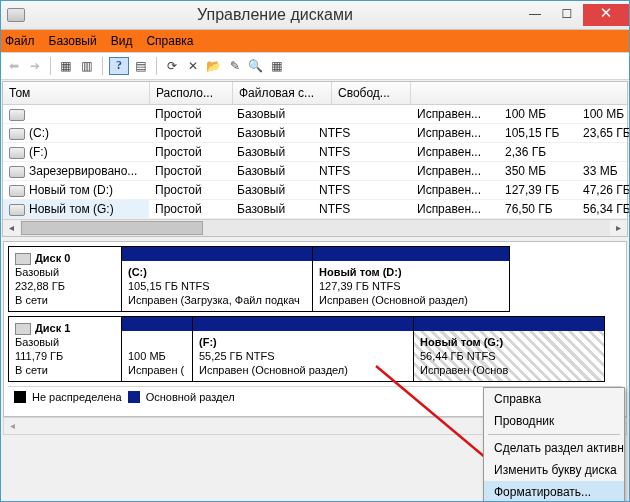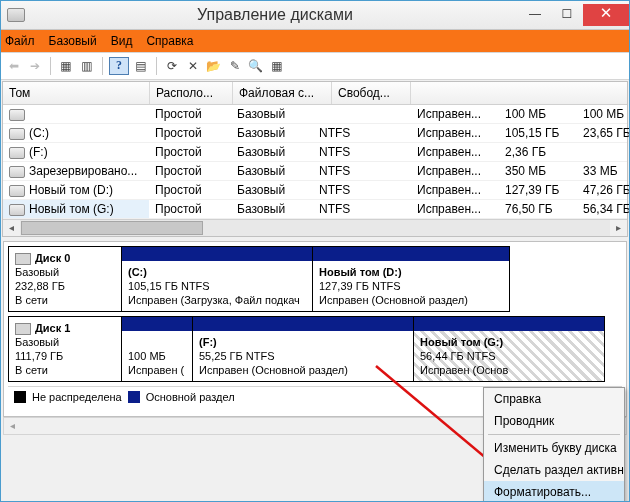--- a/index.html
+++ b/index.html
@@ -225,18 +225,18 @@
           <path d="M0,0 L9,3 L0,6 Z" fill="#d11"></path>
         </marker>
       </defs>
     <line x1="5" y1="5" x2="140" y2="118" stroke="#d11" stroke-width="2.5" marker-end="url(#ah)"></line>
   </svg>
 
   <div class="ctx-menu">
     <div class="mi">Справка</div>
     <div class="mi">Проводник</div>
     <div class="sep"></div>
+    <div class="mi">Сделать раздел активн</div>
     <div class="mi">Изменить букву диска</div>
-    <div class="mi">Сделать раздел активн</div>
     <div class="mi sel">Форматировать...</div>
   </div>
 
 </div>
 
 </body></html>

